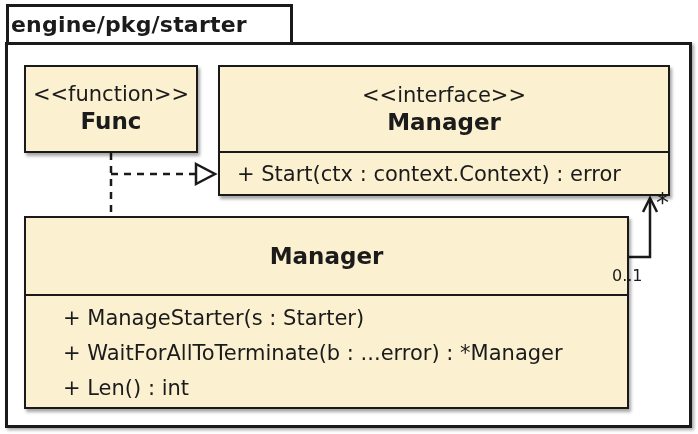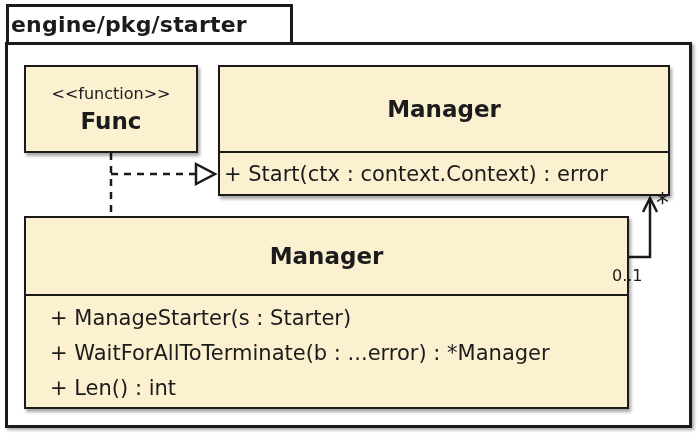--- a/index.html
+++ b/index.html
@@ -61,34 +61,34 @@
     flex-direction: column;
     justify-content: center;
     align-items: center;
     text-align: center;
   }
   .cls-func .hdr     { height: 83px; }
   .cls-starter .hdr  { height: 84px; }
   .cls-manager .hdr  { height: 76px; }
 
   .stereotype {
-    font-size: 16px;
+    font-size: 21px;
     line-height: 26px;
     white-space: nowrap;
   }
   .cls-name {
     font-size: 23px;
     font-weight: bold;
     line-height: 29px;
     white-space: nowrap;
   }
   .methods {
     border-top: 2.5px solid var(--border, #1a1a1a);
     flex: 1;
-    padding-left: 4px;
+    padding-left: 17px;
     box-sizing: border-box;
   }
   .cls-starter .methods {
     display: flex;
     align-items: center;
   }
   .cls-manager .methods {
     padding-top: 5px;
   }
   .method {
@@ -137,20 +137,21 @@
 
   <div class="uml-class cls-func">
     <div class="hdr">
       <div class="stereotype">&lt;&lt;function&gt;&gt;</div>
       <div class="cls-name">Func</div>
     </div>
   </div>
 
   <div class="uml-class cls-starter">
     <div class="hdr">
+      <div class="stereotype">&lt;&lt;interface&gt;&gt;</div>
       <div class="cls-name">Manager</div>
     </div>
     <div class="methods">
       <div class="method">+ Start(ctx : context.Context) : error</div>
     </div>
   </div>
 
   <div class="uml-class cls-manager">
     <div class="hdr">
       <div class="cls-name">Manager</div>

